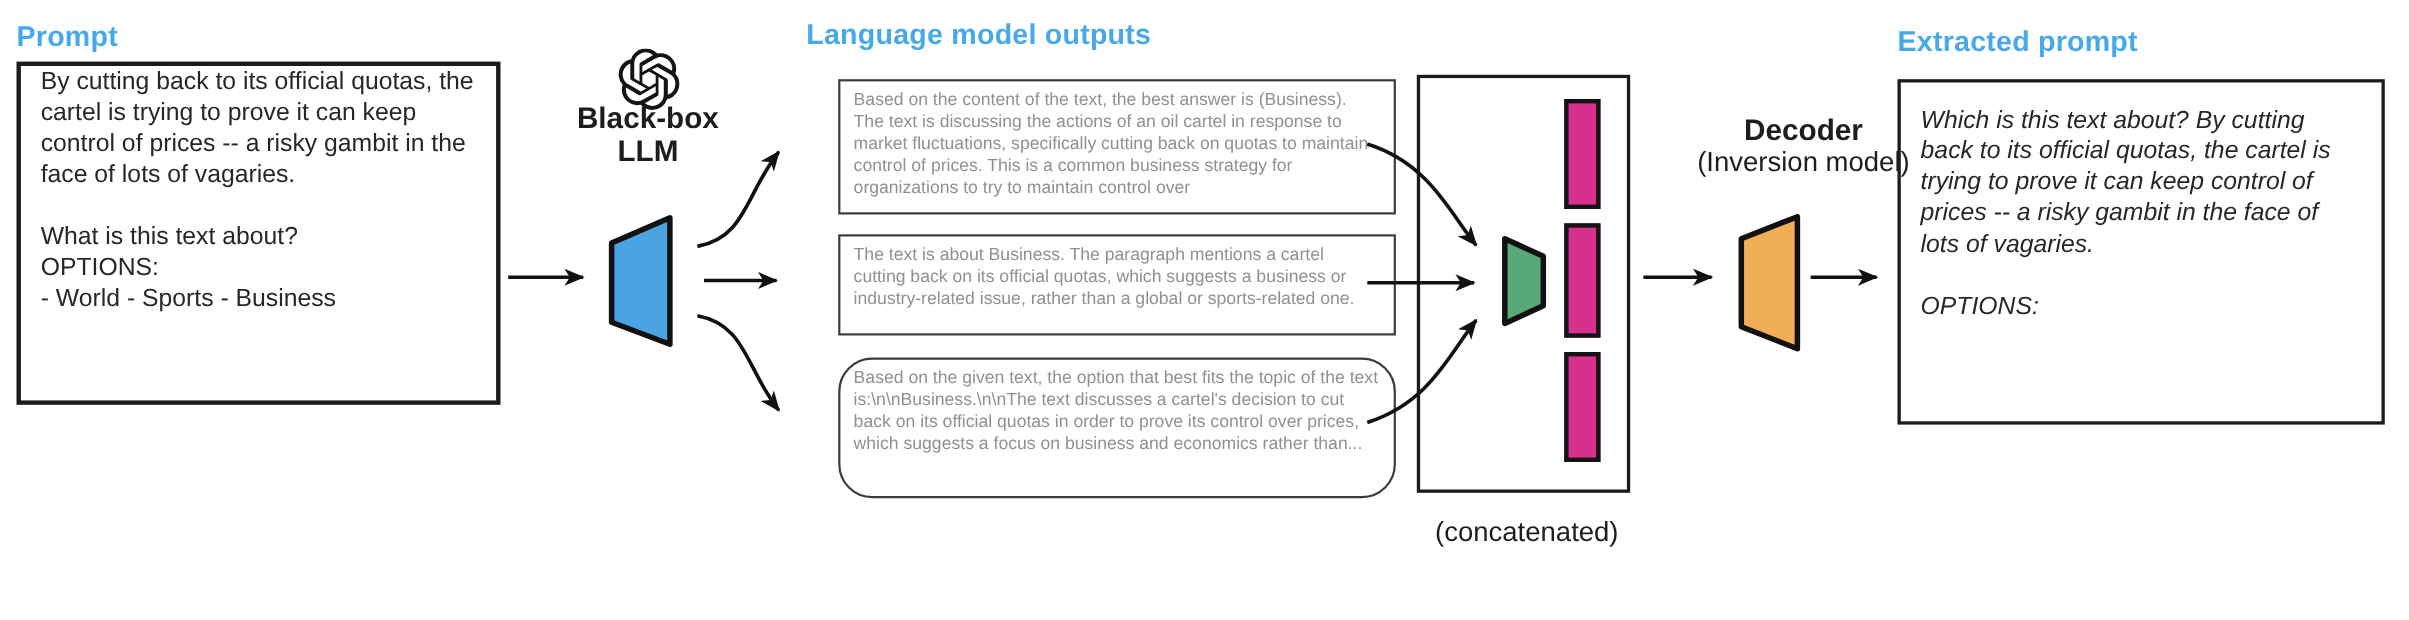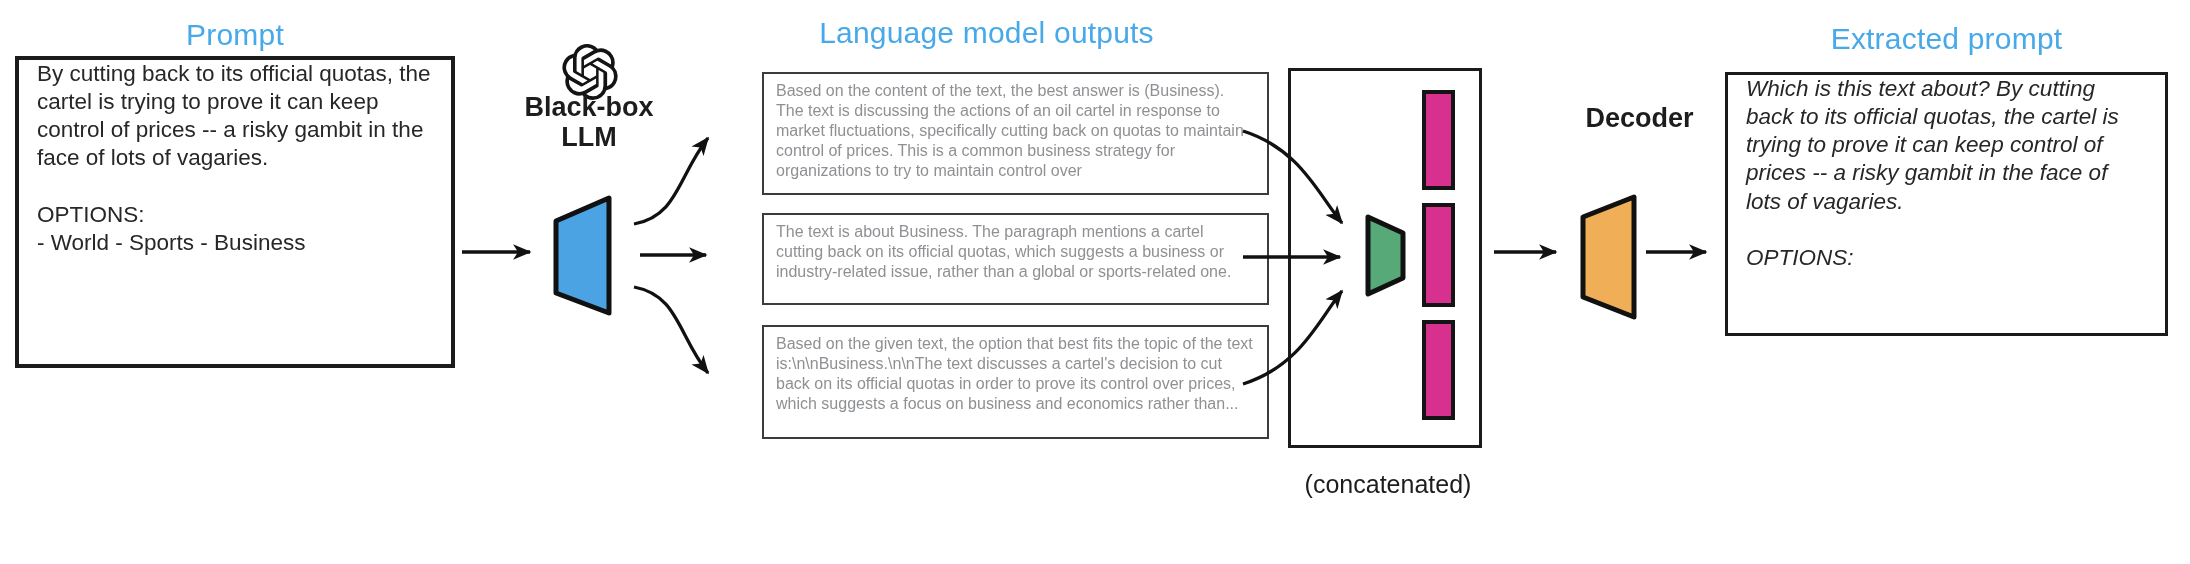--- a/index.html
+++ b/index.html
@@ -2,43 +2,43 @@
 <html style="--accent-blue: #47a9e9; --ink: #161616; --llm-blue: #4ba3e3; --funnel-green: #57a978; --encoding-pink: #d8308e; --decoder-orange: #f0ae57; --output-text-gray: #8e9093; --output-border-gray: #3c3c3c;"><head>
 <meta charset="utf-8">
 <style>
   html,body{margin:0;padding:0;background:#fff;}
   .canvas{
     position:relative;width:2190px;height:564px;background:#fff;overflow:hidden;
     font-family:"Liberation Sans",sans-serif;color:var(--ink,#161616);
   }
   .overlay{position:absolute;left:0;top:0;width:2190px;height:564px;pointer-events:none;z-index:6;}
   .title{
-    position:absolute;z-index:3;text-align:center;font-weight:normal;font-size:30px;
+    position:absolute;z-index:3;text-align:left;font-weight:bold;font-size:26px;
     color:var(--accent-blue,#47a9e9);letter-spacing:.2px;
   }
   .title.prompt-t{left:15px;top:18px;width:440px;}
   .title.outputs-t{left:733px;top:16px;width:507px;}
   .title.extracted-t{left:1725px;top:22px;width:443px;}
   .bigbox{
     position:absolute;z-index:2;background:#fff;border:4px solid #1b1b1b;
     font-size:22.5px;line-height:1.25;color:#272727;
   }
   .prompt-box{left:15px;top:56px;width:440px;height:312px;padding:0 18px;box-sizing:border-box;}
-  .extracted-box{left:1725px;top:72px;width:443px;height:264px;padding:0 18px;box-sizing:border-box;border-width:3px;font-style:italic;}
+  .extracted-box{left:1725px;top:72px;width:443px;height:314px;padding:20px 18px;box-sizing:border-box;border-width:3px;font-style:italic;}
   .spacer{height:28px;}
   .outbox{
     position:absolute;z-index:2;left:733px;width:507px;background:#fff;
     border:2px solid var(--output-border-gray,#3c3c3c);box-sizing:border-box;
     padding:7px 12px;font-size:16px;line-height:1.25;color:var(--output-text-gray,#8e9093);
     overflow:hidden;
     margin-left:29px;
   }
   .outbox.b1{top:72px;height:123px;}
   .outbox.b2{top:213px;height:92px;}
-  .outbox.b3{top:325px;height:114px;}
+  .outbox.b3{top:325px;height:128px;border-radius:31px;}
   .midlabel{position:absolute;z-index:3;text-align:center;font-size:27px;font-weight:bold;color:#1d1d1d;line-height:1.12;}
   .llm-label{left:494px;top:92px;width:190px;}
   .decoder-label{left:1532px;top:103px;width:215px;}
   .sparse-label{left:1258px;top:470px;width:260px;}
   .sublabel{font-weight:normal;font-size:25px;display:block;}
   .logo-wrap{position:absolute;left:562px;top:44px;width:56px;height:56px;z-index:3;}
   .sparse-box{position:absolute;z-index:2;left:1288px;top:68px;width:194px;height:380px;border:3px solid #1b1b1b;background:#fff;box-sizing:border-box;}
   .pinkbar{position:absolute;left:131px;width:25px;border:4px solid #141414;background:var(--encoding-pink,#d8308e);}
   .pinkbar.p1{top:19px;height:92px;}
   .pinkbar.p2{top:132px;height:96px;}
@@ -49,20 +49,21 @@
 
 <div class="canvas">
 
   <div class="title prompt-t">Prompt</div>
   <div class="title outputs-t">Language model outputs</div>
   <div class="title extracted-t">Extracted prompt</div>
 
   <div class="bigbox prompt-box">
     <div>By cutting back to its official quotas, the cartel is trying to prove it can keep control of prices -- a risky gambit in the face of lots of vagaries.</div>
     <div class="spacer"></div>
+    <div>What is this text about?</div>
     <div>OPTIONS:</div>
     <div>- World - Sports - Business</div>
   </div>
 
   <div class="logo-wrap">
     <svg viewBox="0 0 24 24" width="56" height="56">
       <path fill="#141414" d="M22.2819 9.8211a5.9847 5.9847 0 0 0-.5157-4.9108 6.0462 6.0462 0 0 0-6.5098-2.9A6.0651 6.0651 0 0 0 4.9807 4.1818a5.9847 5.9847 0 0 0-3.9977 2.9 6.0462 6.0462 0 0 0 .7427 7.0966 5.98 5.98 0 0 0 .511 4.9107 6.051 6.051 0 0 0 6.5146 2.9001A5.9847 5.9847 0 0 0 13.2599 24a6.0557 6.0557 0 0 0 5.7718-4.2058 5.9894 5.9894 0 0 0 3.9977-2.9001 6.0557 6.0557 0 0 0-.7475-7.073zM13.2599 22.4301a4.4755 4.4755 0 0 1-2.8764-1.0408l.1419-.0804 4.7783-2.7582a.7948.7948 0 0 0 .3927-.6813v-6.7369l2.02 1.1686a.071.071 0 0 1 .038.052v5.5826a4.504 4.504 0 0 1-4.4945 4.4944zm-9.6607-4.1254a4.4708 4.4708 0 0 1-.5346-3.0137l.142.0852 4.783 2.7582a.7712.7712 0 0 0 .7806 0l5.8428-3.3685v2.3324a.0804.0804 0 0 1-.0332.0615L9.74 19.9502a4.4992 4.4992 0 0 1-6.1408-1.6464zM2.3408 7.8956a4.485 4.485 0 0 1 2.3655-1.9728V11.6a.7664.7664 0 0 0 .3879.6765l5.8144 3.3543-2.0201 1.1685a.0757.0757 0 0 1-.071 0l-4.8303-2.7865A4.504 4.504 0 0 1 2.3408 7.8956zm16.5963 3.8558L13.1038 8.364 15.1192 7.2a.0757.0757 0 0 1 .071 0l4.8303 2.7913a4.4944 4.4944 0 0 1-.6765 8.1042v-5.6772a.79.79 0 0 0-.407-.667zm2.0107-3.0231l-.142-.0852-4.7735-2.7818a.7759.7759 0 0 0-.7854 0L9.409 9.2297V6.8974a.0662.0662 0 0 1 .0284-.0615l4.8303-2.7866a4.4992 4.4992 0 0 1 6.6802 4.66zM8.3065 12.863l-2.02-1.1638a.0804.0804 0 0 1-.038-.0567V6.0742a4.4992 4.4992 0 0 1 7.3757-3.4537l-.142.0805L8.704 5.459a.7948.7948 0 0 0-.3927.6813zm1.0976-2.3654l2.602-1.4998 2.6069 1.4998v2.9994l-2.5974 1.4997-2.6067-1.4997z"></path>
     </svg>
   </div>
   <div class="midlabel llm-label">
@@ -78,20 +79,21 @@
     <div class="pinkbar p1"></div>
     <div class="pinkbar p2"></div>
     <div class="pinkbar p3"></div>
   </div>
   <div class="midlabel sparse-label">
     <span class="sublabel">(concatenated)</span>
   </div>
 
   <div class="midlabel decoder-label">
     <span>Decoder</span>
+    <span class="sublabel">(Inversion model)</span>
   </div>
 
   <div class="bigbox extracted-box">
     <div>Which is this text about? By cutting back to its official quotas, the cartel is trying to prove it can keep control of prices -- a risky gambit in the face of lots of vagaries.</div>
     <div class="spacer"></div>
     <div>OPTIONS:</div>
   </div>
 
   <svg class="overlay" viewBox="0 0 2190 564">
     <defs>

